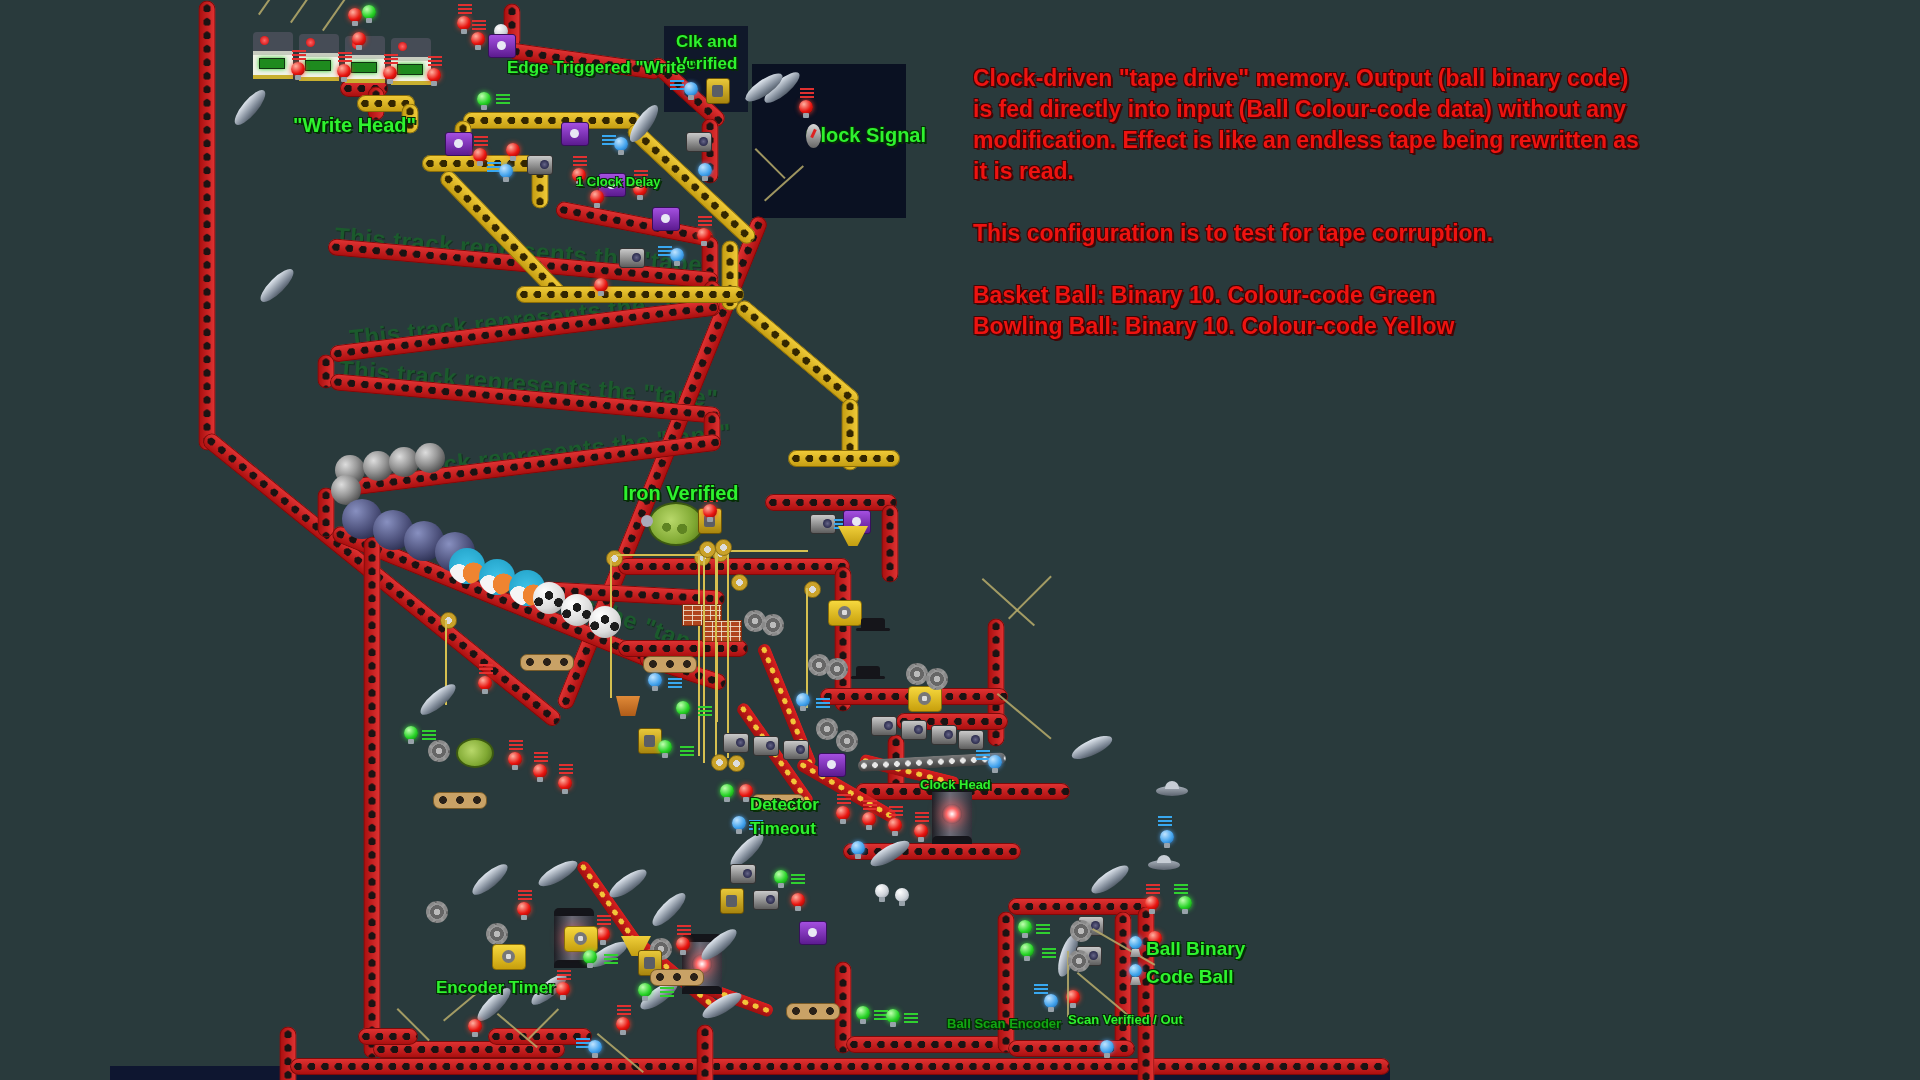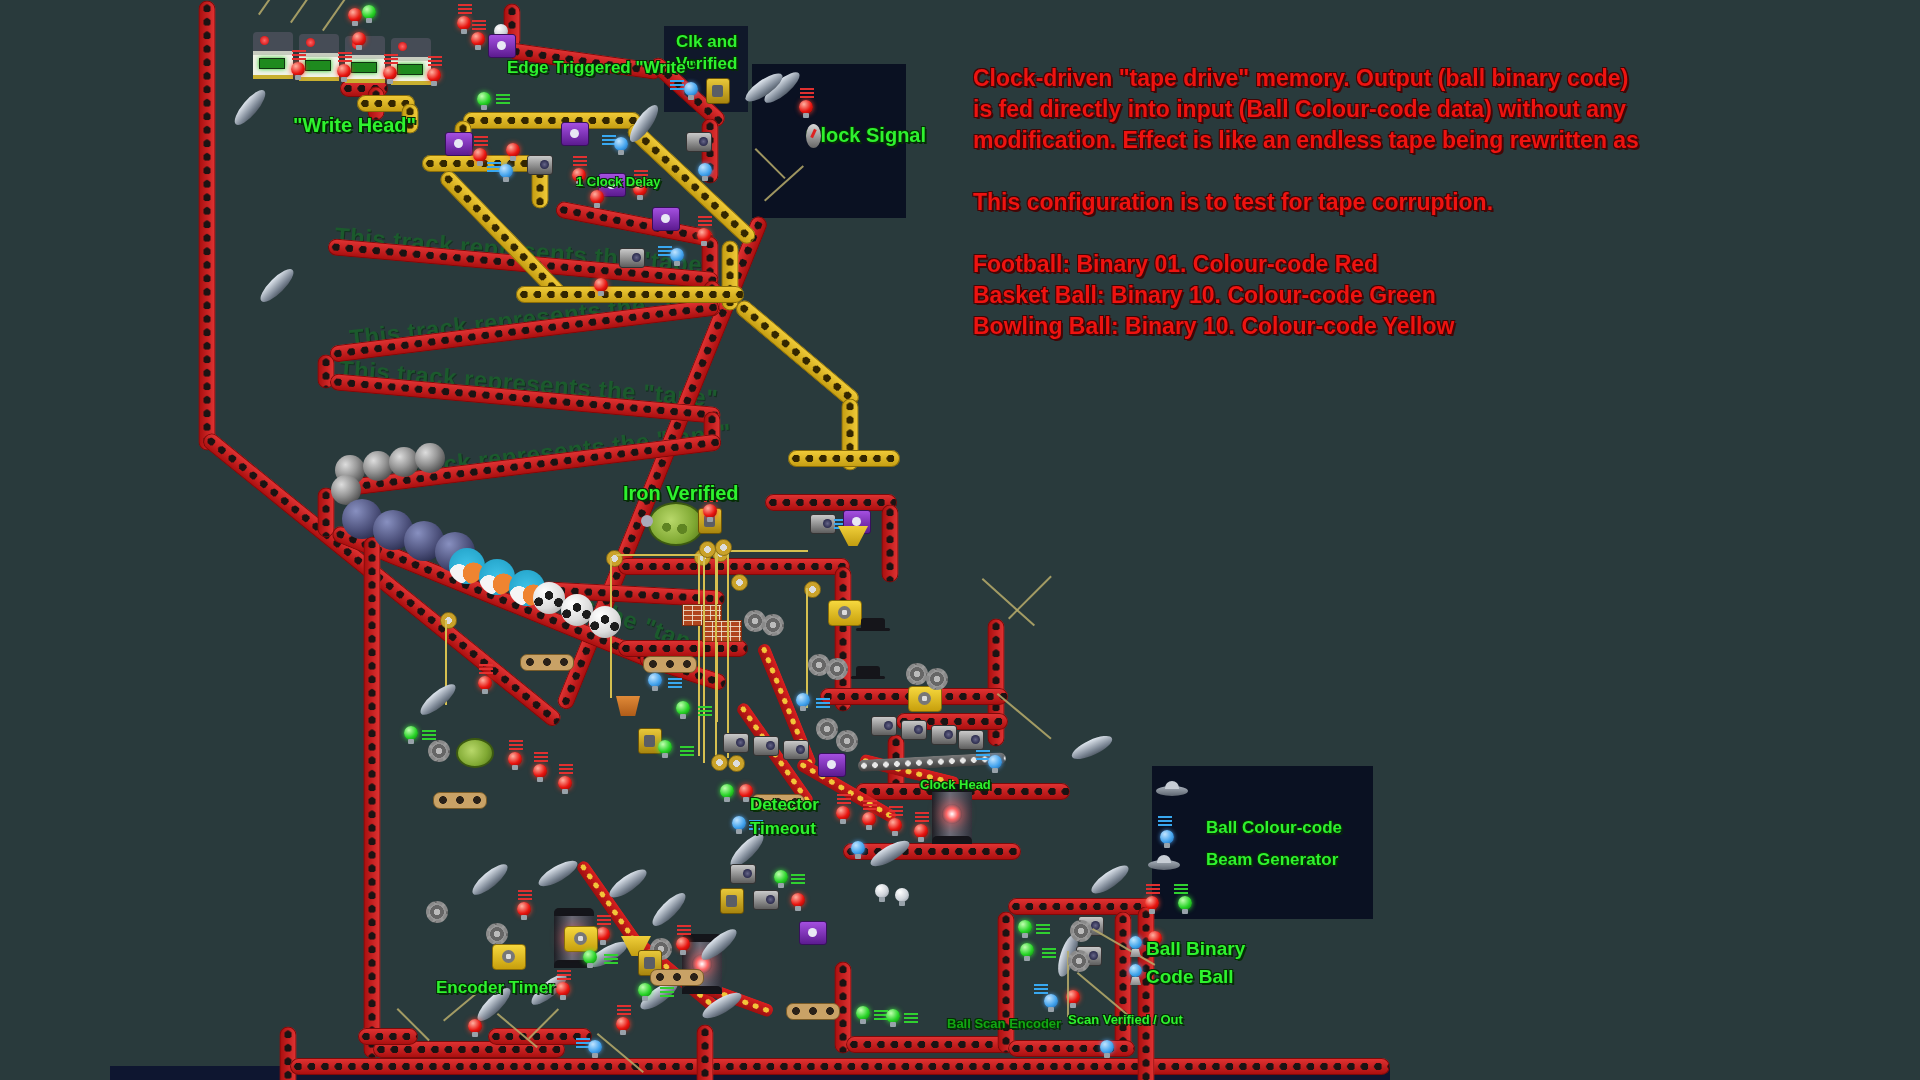--- a/index.html
+++ b/index.html
@@ -440,34 +440,30 @@
       <div class="ball foot" style="left: 589px; top: 606px; width: 32px; height: 32px;"></div>
     </div>
 
   <div class="dbox" style="left:664px;top:26px;width:84px;height:86px;background:#10182a;">
     <div class="glabel" style="left:12px;top:6px;position:absolute;">Clk and</div>
     <div class="glabel" style="left:12px;top:28px;position:absolute;">Verified</div>
   </div>
   <div class="dbox" style="left:752px;top:64px;width:154px;height:154px;">
     <div class="glabel s20" style="left:54px;top:60px;position:absolute;">Clock Signal</div>
   </div>
-  <div class="dbox" style="left:1152px;top:766px;width:221px;height:153px;">
-    <div class="glabel" style="left:54px;top:52px;position:absolute;">Ball Colour-code</div>
-    <div class="glabel" style="left:54px;top:84px;position:absolute;">Beam Generator</div>
-  </div>
   <div class="dbox" style="left:110px;top:1066px;width:1280px;height:14px;background:#0e1630;"></div>
 
   <div class="annotation">
     <div class="ann-line">Clock-driven "tape drive" memory. Output (ball binary code)</div>
     <div class="ann-line">is fed directly into input (Ball Colour-code data) without any</div>
     <div class="ann-line">modification. Effect is like an endless tape being rewritten as</div>
+    <div class="ann-line">it is read.</div>
     <div class="ann-line"></div>
     <div class="ann-line">This configuration is to test for tape corruption.</div>
     <div class="ann-line"></div>
-    <div class="ann-line">Football: Binary 01. Colour-code Red</div>
     <div class="ann-line">Basket Ball: Binary 10. Colour-code Green</div>
     <div class="ann-line">Bowling Ball: Binary 10. Colour-code Yellow</div>
   </div>
 
   <div class="glabel" style="left:507px;top:58px;">Edge Triggered "Write"</div>
   <div class="glabel s20" style="left:293px;top:114px;">"Write Head"</div>
   <div class="glabel s13" style="left:532px;top:174px;">1 Clock Delay</div>
   <div class="glabel s20" style="left:623px;top:482px;">Iron Verified</div>
   <div class="glabel s13" style="left:876px;top:777px;">Clock Head</div>
   <div class="glabel" style="left:750px;top:819px;">Timeout</div>

